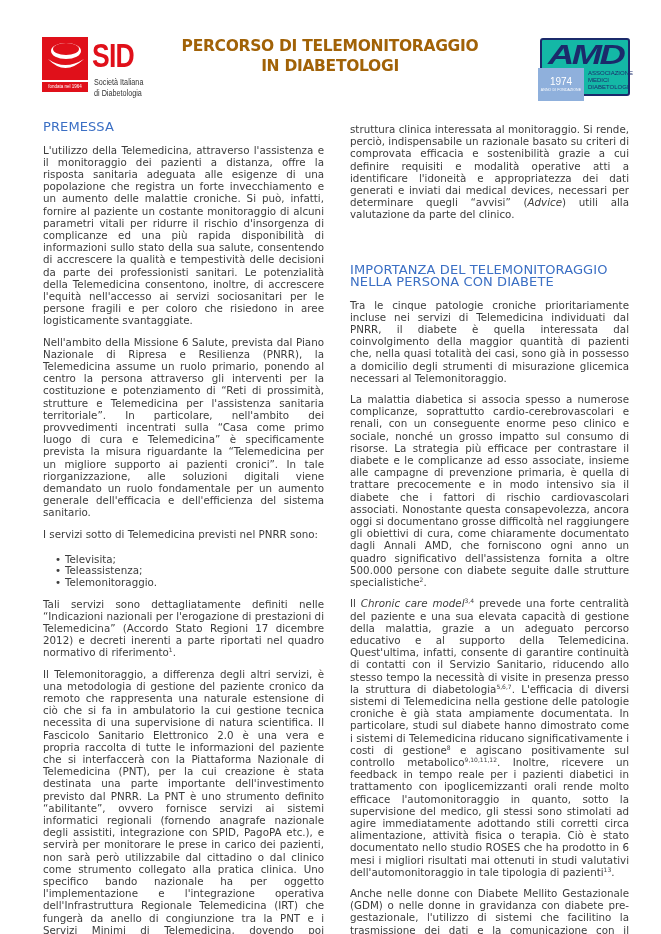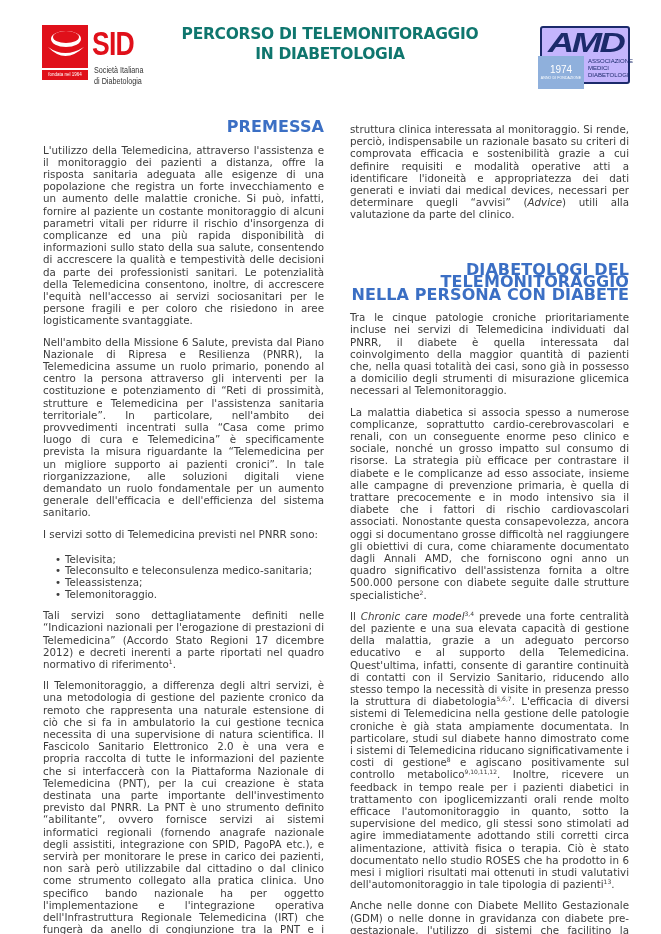--- a/index.html
+++ b/index.html
@@ -1,47 +1,47 @@
 <!DOCTYPE html>
 <html><head>
 <meta charset="utf-8">
 <style>
   * { box-sizing: border-box; margin: 0; padding: 0; }
   html, body { width: 661px; height: 934px; background: #ffffff; overflow: hidden; }
   body { font-family: "DejaVu Sans", sans-serif; color: #3a3a3a; position: relative; }
 
-  .header { position: absolute; left: 0; top: 0; width: 565px; height: 110px; }
+  .header { position: absolute; left: 0; top: 12px; width: 565px; height: 110px; }
 
   
   .sid-logo { position: absolute; left: 42px; top: 25px; width: 120px; height: 64px; }
   .sid-mark { position: absolute; left: 0; top: 0; width: 46px; height: 43px; background: #e0101a; overflow: hidden; }
   .sid-mark svg { position: absolute; left: 0; top: 0; }
   .sid-founded-box { position: absolute; left: 0; top: 45px; width: 46px; height: 10px; background: #e0101a; color: #fff; font-size: 4.5px; line-height: 10px; text-align: center; font-family: "Liberation Sans", sans-serif; }
   .sid-letters { position: absolute; left: 50px; top: -2px; font-family: "Liberation Sans", sans-serif; font-weight: bold; font-size: 34px; color: #e0101a; letter-spacing: -1px; transform: scaleX(0.78); transform-origin: left top; line-height: 40px; }
   .sid-name { position: absolute; left: 52px; top: 40px; font-family: "Liberation Sans", sans-serif; font-size: 8.5px; line-height: 11px; color: #333; transform: scaleX(0.85); transform-origin: left top; white-space: nowrap; }
 
   
-  .title { position: absolute; left: 150px; top: 24px; width: 360px; text-align: center; font-family: "DejaVu Sans", sans-serif; color: #0f766e; }
+  .title { position: absolute; left: 150px; top: 24px; width: 360px; text-align: center; font-family: "DejaVu Sans", sans-serif; color: #a16207; }
   .title .t1 { font-weight: bold; font-size: 15.5px; line-height: 20px; letter-spacing: -0.3px; }
   .title .t2 { font-size: 15.5px; line-height: 20px; letter-spacing: -0.3px; }
 
   
-  .amd-logo { position: absolute; left: 540px; top: 26px; width: 90px; height: 58px; border: 2px solid #1b2a6b; border-radius: 3px; background: #c4b5fd; }
+  .amd-logo { position: absolute; left: 540px; top: 26px; width: 90px; height: 58px; border: 2px solid #1b2a6b; border-radius: 3px; background: #14b8a6; }
   .amd-letters { position: absolute; left: 6px; top: 0px; font-family: "Liberation Sans", sans-serif; font-weight: bold; font-size: 28px; line-height: 30px; color: #1b2a6b; letter-spacing: -2px; font-style: italic; transform: scaleX(1.3); transform-origin: left top; }
   .amd-year-box { position: absolute; left: -4px; top: 28px; width: 46px; height: 33px; background: #8fb0dc; color: #fff; text-align: center; }
   .amd-year { font-family: "Liberation Sans", sans-serif; font-size: 10px; line-height: 12px; margin-top: 8px; display: block; }
   .amd-year-sub { font-family: "Liberation Sans", sans-serif; font-size: 3.5px; display: block; letter-spacing: 0.1px; }
   .amd-assoc { position: absolute; left: 46px; top: 30px; font-family: "Liberation Sans", sans-serif; font-size: 6px; line-height: 7px; color: #1b2a6b; white-space: pre-line; }
 
   
   .col { position: absolute; top: 121px; font-size: 10.3px; line-height: 12.2px; color: #3c3c3c; text-align: justify; }
   .col-left { left: 43px; width: 281px; }
   .col-right { left: 350px; width: 279px; top: 123px; }
   .col p { margin-bottom: 9px; hyphens: none; }
-  .col h2 { font-size: 16px; line-height: 12.5px; font-weight: bold; color: #3b6fc4; margin-bottom: 10px; letter-spacing: 0.1px; text-align: right; }
+  .col h2 { font-size: 13px; line-height: 12.5px; font-weight: normal; color: #3b6fc4; margin-bottom: 10px; letter-spacing: 0.1px; text-align: left; }
   .col ul { list-style: none; margin: 14px 0 9px 12px; text-align: left; }
   .col ul li { position: relative; padding-left: 10px; line-height: 11.6px; }
   .col ul li::before { content: "\2022"; position: absolute; left: 0; top: 0; }
   .col sup { font-size: 6px; line-height: 0; vertical-align: 4px; }
   .col em { font-style: italic; }
   .spacer-heading { height: 34px; }
 </style>
 </head>
 <body>
 
@@ -58,21 +58,21 @@
     <div class="sid-founded-box">fondata nel 1964</div>
     <div class="sid-letters">SID</div>
     <div class="sid-name">
       <div>Società Italiana</div>
       <div>di Diabetologia</div>
     </div>
   </div>
 
   <div class="title">
     <div class="t1">PERCORSO DI TELEMONITORAGGIO</div>
-    <div class="t1">IN DIABETOLOGIA</div>
+    <div class="t1">IN DIABETOLOGI</div>
   </div>
 
   <div class="amd-logo">
     <div class="amd-letters">AMD</div>
     <div class="amd-year-box">
       <span class="amd-year">1974</span>
       <span class="amd-year-sub">ANNO DI FONDAZIONE</span>
     </div>
     <div class="amd-assoc">ASSOCIAZIONE
 MEDICI
@@ -80,32 +80,31 @@
   </div>
 </div>
 
 <div class="col col-left">
   <h2>PREMESSA</h2>
   <p>L'utilizzo della Telemedicina, attraverso l'assistenza e il monitoraggio dei pazienti a distanza, offre la risposta sanitaria adeguata alle esigenze di una popolazione che registra un forte invecchiamento e un aumento delle malattie croniche. Si può, infatti, fornire al paziente un costante monitoraggio di alcuni parametri vitali per ridurre il rischio d'insorgenza di complicanze ed una più rapida disponibilità di informazioni sullo stato della sua salute, consentendo di accrescere la qualità e tempestività delle decisioni da parte dei professionisti sanitari. Le potenzialità della Telemedicina consentono, inoltre, di accrescere l'equità nell'accesso ai servizi sociosanitari per le persone fragili e per coloro che risiedono in aree logisticamente svantaggiate.</p>
   <p>Nell'ambito della Missione 6 Salute, prevista dal Piano Nazionale di Ripresa e Resilienza (PNRR), la Telemedicina assume un ruolo primario, ponendo al centro la persona attraverso gli interventi per la costituzione e potenziamento di “Reti di prossimità, strutture e Telemedicina per l'assistenza sanitaria territoriale”. In particolare, nell'ambito dei provvedimenti incentrati sulla “Casa come primo luogo di cura e Telemedicina” è specificamente prevista la misura riguardante la “Telemedicina per un migliore supporto ai pazienti cronici”. In tale riorganizzazione, alle soluzioni digitali viene demandato un ruolo fondamentale per un aumento generale dell'efficacia e dell'efficienza del sistema sanitario.</p>
   <p>I servizi sotto di Telemedicina previsti nel PNRR sono:</p>
   <ul>
     <li>Televisita;</li>
-    <li>Teleconsulto e teleconsulenza medico-sanitaria;</li>
     <li>Teleassistenza;</li>
     <li>Telemonitoraggio.</li>
   </ul>
   <p><span>Tali servizi sono dettagliatamente definiti nelle “Indicazioni nazionali per l'erogazione di prestazioni di Telemedicina” (Accordo Stato Regioni 17 dicembre 2012) e decreti inerenti a parte riportati nel quadro normativo di riferimento</span><sup>1</sup>.</p>
   <p>Il Telemonitoraggio, a differenza degli altri servizi, è una metodologia di gestione del paziente cronico da remoto che rappresenta una naturale estensione di ciò che si fa in ambulatorio la cui gestione tecnica necessita di una supervisione di natura scientifica. Il Fascicolo Sanitario Elettronico 2.0 è una vera e propria raccolta di tutte le informazioni del paziente che si interfaccerà con la Piattaforma Nazionale di Telemedicina (PNT), per la cui creazione è stata destinata una parte importante dell'investimento previsto dal PNRR. La PNT è uno strumento definito “abilitante”, ovvero fornisce servizi ai sistemi informatici regionali (fornendo anagrafe nazionale degli assistiti, integrazione con SPID, PagoPA etc.), e servirà per monitorare le prese in carico dei pazienti, non sarà però utilizzabile dal cittadino o dal clinico come strumento collegato alla pratica clinica. Uno specifico bando nazionale ha per oggetto l'implementazione e l'integrazione operativa dell'Infrastruttura Regionale Telemedicina (IRT) che fungerà da anello di congiunzione tra la PNT e i Servizi Minimi di Telemedicina, dovendo poi interfacciarsi con il fascicolo sanitario e i dispositivi dei pazienti per consentire lo scambio dati tra i device stessi e l'ambulatorio o la</p>
 </div>
 
 <div class="col col-right">
   <p><span>struttura clinica interessata al monitoraggio. Si rende, perciò, indispensabile un razionale basato su criteri di comprovata efficacia e sostenibilità grazie a cui definire requisiti e modalità operative atti a identificare l'idoneità e appropriatezza dei dati generati e inviati dai medical devices, necessari per determinare quegli “avvisi” (</span><em>Advice</em><span>) utili alla valutazione da parte del clinico.</span></p>
   <div class="spacer-heading"></div>
   <h2>
-    <span>DIABETOLOGI DEL TELEMONITORAGGIO</span><br>
+    <span>IMPORTANZA DEL TELEMONITORAGGIO</span><br>
     <span>NELLA PERSONA CON DIABETE</span>
   </h2>
   <p>Tra le cinque patologie croniche prioritariamente incluse nei servizi di Telemedicina individuati dal PNRR, il diabete è quella interessata dal coinvolgimento della maggior quantità di pazienti che, nella quasi totalità dei casi, sono già in possesso a domicilio degli strumenti di misurazione glicemica necessari al Telemonitoraggio.</p>
   <p><span>La malattia diabetica si associa spesso a numerose complicanze, soprattutto cardio-cerebrovascolari e renali, con un conseguente enorme peso clinico e sociale, nonché un grosso impatto sul consumo di risorse. La strategia più efficace per contrastare il diabete e le complicanze ad esso associate, insieme alle campagne di prevenzione primaria, è quella di trattare precocemente e in modo intensivo sia il diabete che i fattori di rischio cardiovascolari associati. Nonostante questa consapevolezza, ancora oggi si documentano grosse difficoltà nel raggiungere gli obiettivi di cura, come chiaramente documentato dagli Annali AMD, che forniscono ogni anno un quadro significativo dell'assistenza fornita a oltre 500.000 persone con diabete seguite dalle strutture specialistiche</span><sup>2</sup>.</p>
   <p><span>Il </span><em>Chronic care model</em><sup>3,4</sup><span> prevede una forte centralità del paziente e una sua elevata capacità di gestione della malattia, grazie a un adeguato percorso educativo e al supporto della Telemedicina. Quest'ultima, infatti, consente di garantire continuità di contatti con il Servizio Sanitario, riducendo allo stesso tempo la necessità di visite in presenza presso la struttura di diabetologia</span><sup>5,6,7</sup><span>. L'efficacia di diversi sistemi di Telemedicina nella gestione delle patologie croniche è già stata ampiamente documentata. In particolare, studi sul diabete hanno dimostrato come i sistemi di Telemedicina riducano significativamente i costi di gestione</span><sup>8</sup><span> e agiscano positivamente sul controllo metabolico</span><sup>9,10,11,12</sup><span>. Inoltre, ricevere un feedback in tempo reale per i pazienti diabetici in trattamento con ipoglicemizzanti orali rende molto efficace l'automonitoraggio in quanto, sotto la supervisione del medico, gli stessi sono stimolati ad agire immediatamente adottando stili corretti circa alimentazione, attività fisica o terapia. Ciò è stato documentato nello studio ROSES che ha prodotto in 6 mesi i migliori risultati mai ottenuti in studi valutativi dell'automonitoraggio in tale tipologia di pazienti</span><sup>13</sup>.</p>
   <p>Anche nelle donne con Diabete Mellito Gestazionale (GDM) o nelle donne in gravidanza con diabete pre-gestazionale, l'utilizzo di sistemi che facilitino la trasmissione dei dati e la comunicazione con il medico può rappresentare una strategia per migliorare l'assistenza, ottimizzare gli outcome materno-fetali e migliorare la qualità di vita delle gestanti ottimizzando gli accessi alla struttura diabetologica.</p>
 </div>
 
 </body></html>

